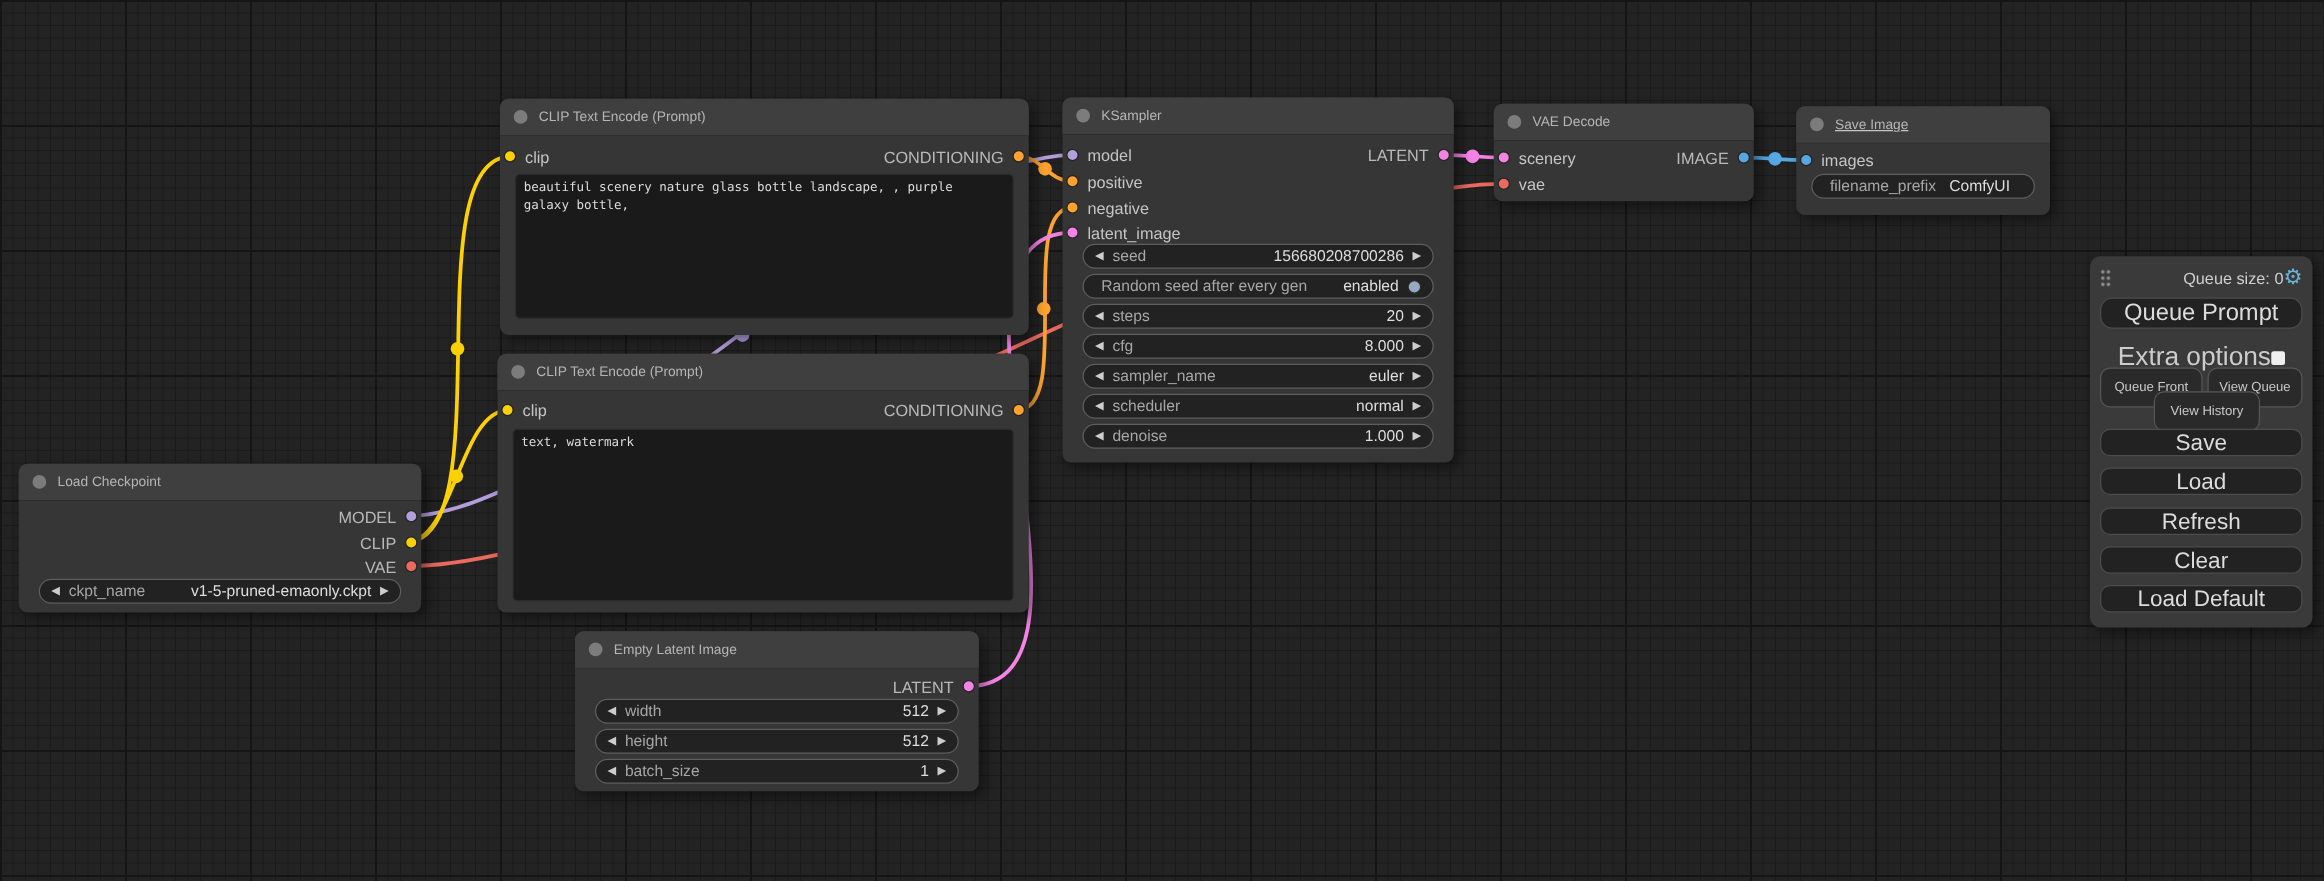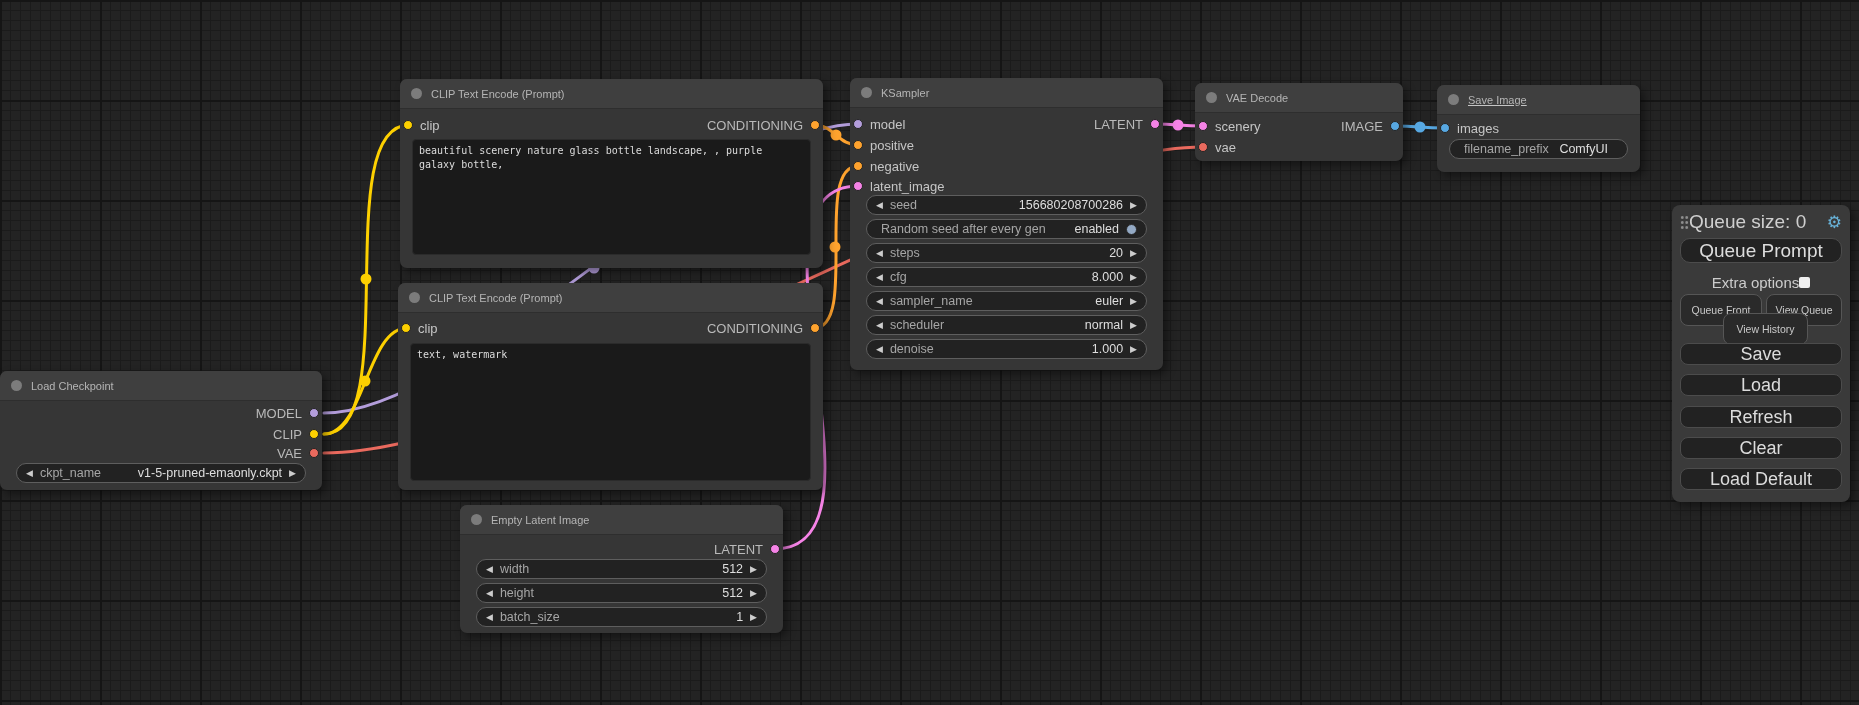--- a/index.html
+++ b/index.html
@@ -66,32 +66,32 @@
 
   .panel {
     position:absolute; z-index:2; left:1672px; top:205px; width:178px; height:297px;
     background:#3a3a3a; border-radius:8px; box-shadow:4px 4px 10px rgba(0,0,0,.45);
     color:#d0d0d0;
   }
   .panel-header { position:absolute; top:8px; left:8px; right:8px; height:18px; display:flex; align-items:center; }
   .drag-dots { width:9px; height:15px;
     background-image:radial-gradient(#8d8d8d 1.1px, transparent 1.5px);
     background-size:4.5px 5px; }
-  .queue-size { flex:1; text-align:left; font-size:19px; color:#cfcfcf; }
+  .queue-size { flex:1; text-align:right; font-size:13px; color:#cfcfcf; }
   .gear { font-family:"DejaVu Sans", sans-serif; font-size:17px; color:#68b2d8; line-height:1; }
   .gear::before { content:"⚙"; }
   .btn {
     position:absolute; left:8px; right:8px; background:#222;
     border:1px solid #4c4c4c; border-radius:8px;
     display:flex; align-items:center; justify-content:center;
     font-size:18px; color:#dcdcdc; cursor:pointer; white-space:nowrap;
   }
   .btn.big { height:25px; font-size:19px; }
   .btn.small { border-radius:8px; font-size:10.5px; height:32px; background:#2a2a2a; border-color:#565656; color:#c9c9c9; }
-  .extra-row { position:absolute; top:69px; left:0; right:0; display:flex; align-items:center; justify-content:center; gap:0; font-size:15px; color:#cccccc; }
+  .extra-row { position:absolute; top:69px; left:0; right:0; display:flex; align-items:center; justify-content:center; gap:0; font-size:21px; color:#cccccc; }
   .checkbox { width:11px; height:11px; background:#efefef; border-radius:2px; }
 </style>
 </head>
 <body>
 
 <div class="canvas">
 
   <svg class="wires" width="1859" height="705">
     <path class="wire w-model" d="M324,413 C469,413 712,124 858,124"></path>
     <path class="wire w-clip" d="M324,434 C404,434 329,125 409,125"></path>
@@ -104,21 +104,21 @@
     <path class="wire w-image" d="M1394,126 C1420,126 1419,128 1445,128"></path>
     <circle class="d-model" cx="594" cy="268" r="5.5"></circle>
     <circle class="d-clip" cx="366" cy="279" r="5.5"></circle>
     <circle class="d-clip" cx="365" cy="381" r="5.5"></circle>
     <circle class="d-cond" cx="836" cy="135" r="5.5"></circle>
     <circle class="d-cond" cx="835" cy="247" r="5.5"></circle>
     <circle class="d-latent" cx="1178" cy="125" r="5.5"></circle>
     <circle class="d-image" cx="1420" cy="127" r="5.5"></circle>
   </svg>
 
-  <div class="node" style="left:0; top:371px; width:322px; height:119px;">
+  <div class="node" style="left:15px; top:371px; width:322px; height:119px;">
     <div class="node-title">
       <span class="title-dot"></span>
       <span>Load Checkpoint</span>
     </div>
     <div class="slot out" style="top:42px;">
       <span class="slot-label">MODEL</span>
       <span class="dot c-model"></span>
     </div>
     <div class="slot out" style="top:63px;">
       <span class="slot-label">CLIP</span>

